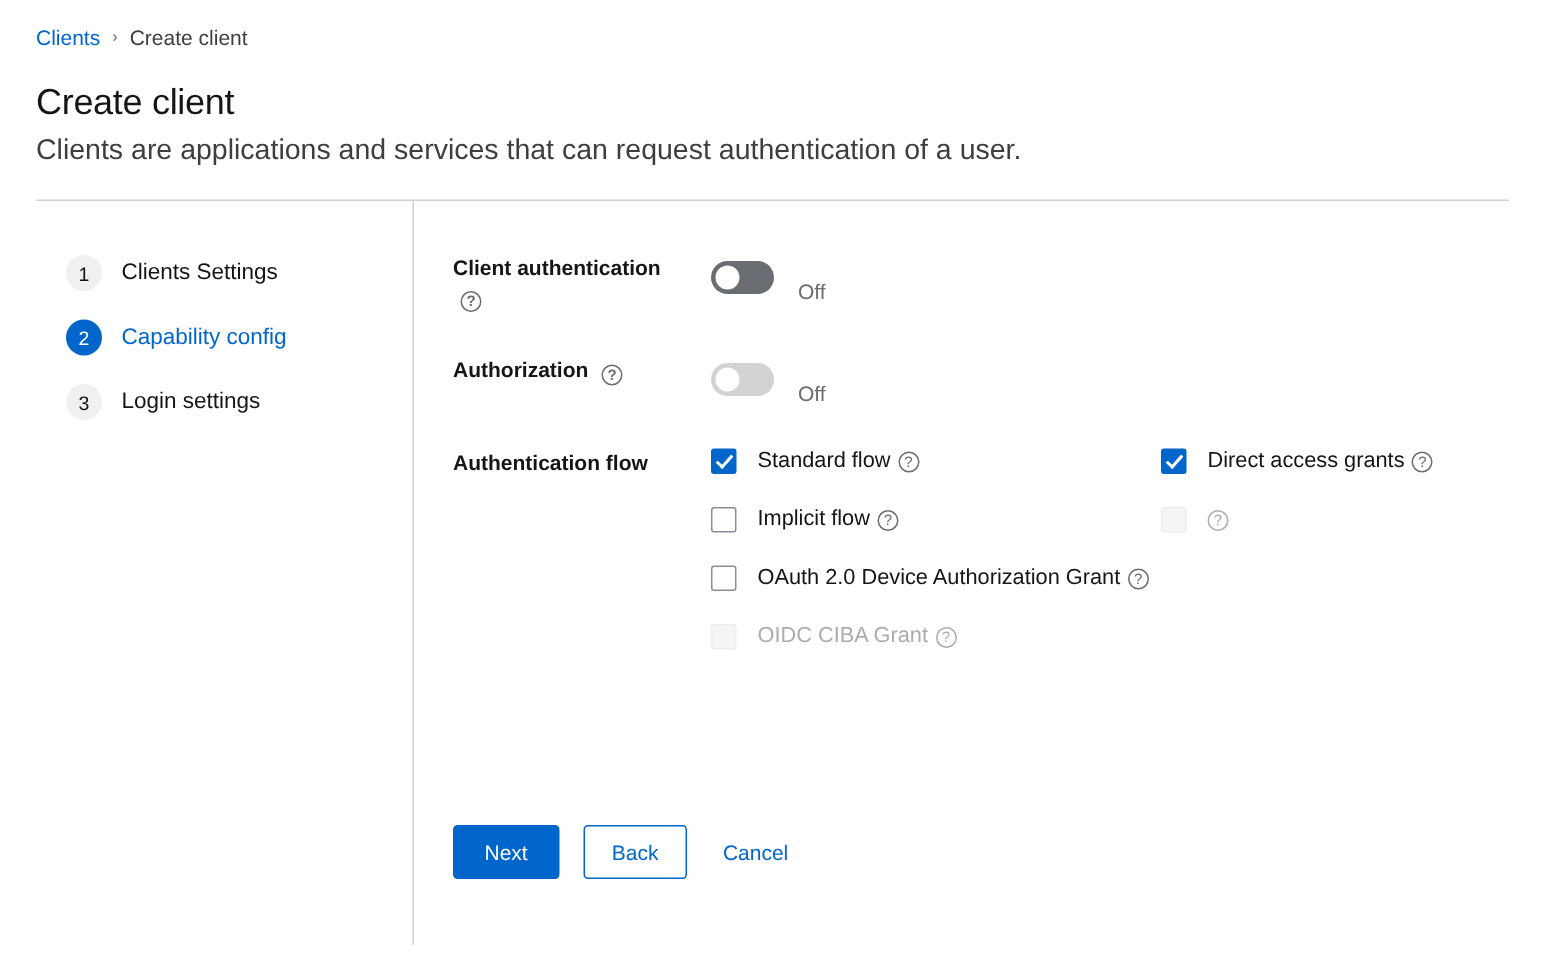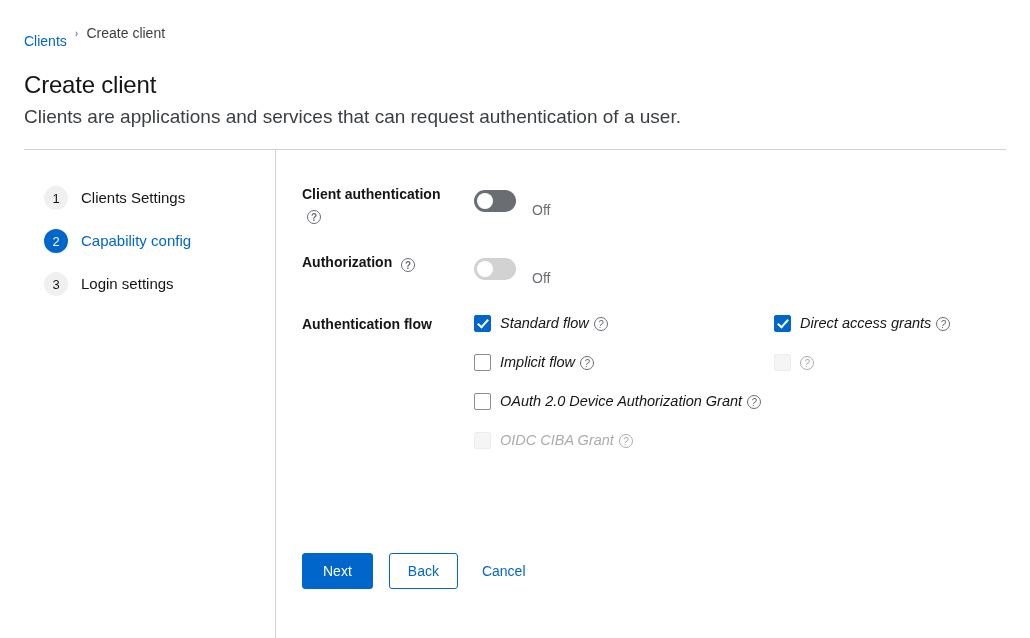--- a/index.html
+++ b/index.html
@@ -25,21 +25,20 @@
     line-height: 18px;
     display: flex;
     align-items: center;
     gap: 8px;
     margin-bottom: 20px;
   }
   .breadcrumb-link {
     color: #0066cc;
     text-decoration: none;
     cursor: pointer;
-    margin-top: 16px;
   }
   .breadcrumb-sep {
     color: #8a8d90;
     font-size: 11px;
     font-weight: bold;
   }
   .breadcrumb-current {
     color: #3c3f42;
   }
   .page-title {
@@ -189,22 +188,21 @@
   .checkbox-grid {
     display: grid;
     grid-template-columns: 300px 300px;
     row-gap: 20px;
     column-gap: 0;
     padding-top: 2px;
   }
   .checkbox-item {
     display: flex;
     align-items: center;
-    gap: 9px;
-    font-style: italic;
+    gap: 14px;
   }
   .checkbox-item.span-2 {
     grid-column: 1 / span 2;
   }
   .cbox {
     width: 17px;
     height: 17px;
     border: 1px solid #8a8d90;
     border-radius: 2px;
     background: #ffffff;
@@ -249,21 +247,21 @@
   .cb-label-wrap {
     display: flex;
     align-items: center;
     gap: 5px;
   }
 
   
   .wizard-footer {
     position: absolute;
     left: 26px;
-    top: 403px;
+    top: 416px;
     display: flex;
     align-items: center;
     gap: 16px;
   }
   .btn {
     font-family: "Liberation Sans", sans-serif;
     font-size: 14px;
     border-radius: 3px;
     cursor: pointer;
     box-sizing: border-box;

